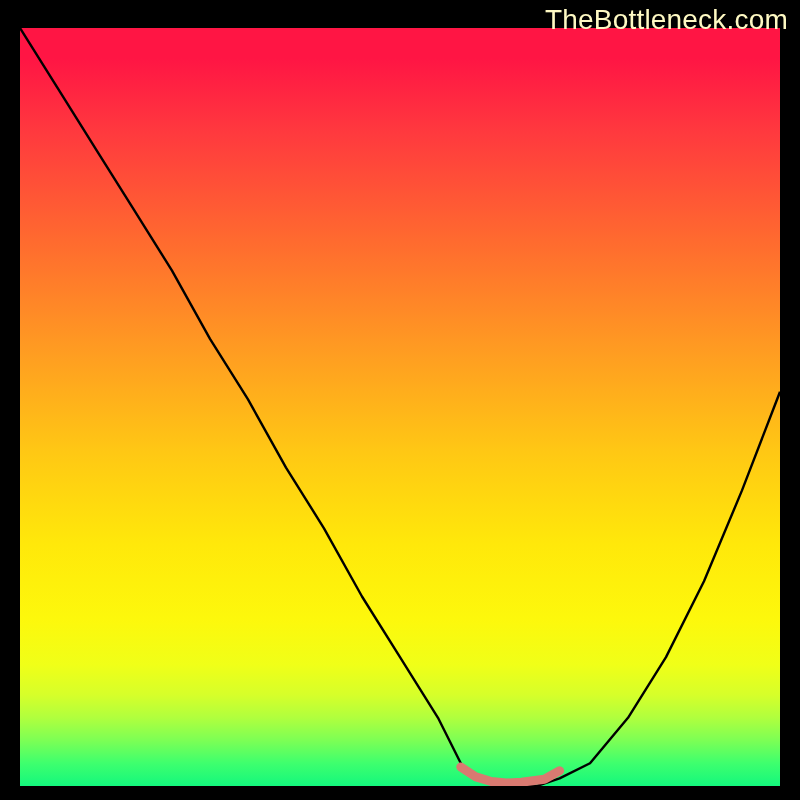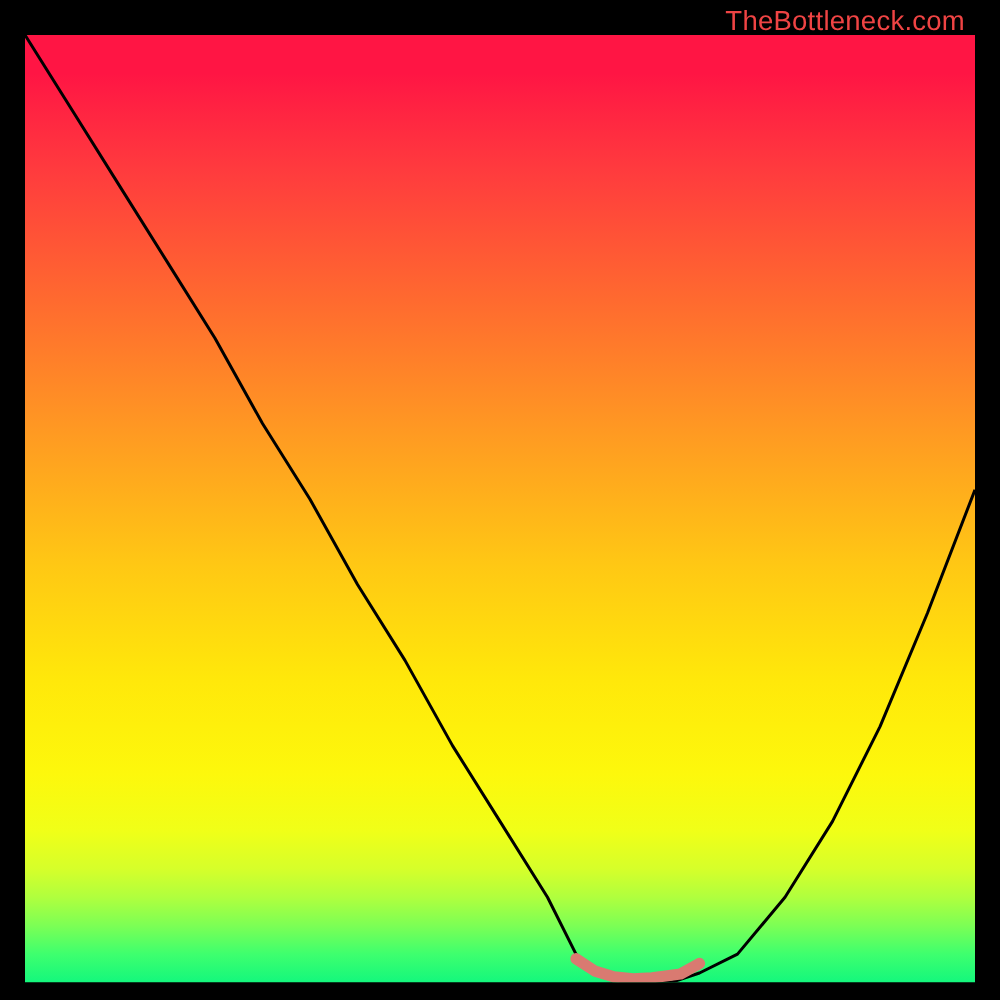--- a/index.html
+++ b/index.html
@@ -12,24 +12,24 @@
   }
   .frame {
     position: relative;
     width: 800px;
     height: 800px;
     background: #000;
   }
   .watermark {
     position: absolute;
     top: 4px;
-    right: 28px;
-    color: #ef4444;
+    right: 12px;
+    color: #fef9c3;
     font-family: Arial, Helvetica, sans-serif;
-    font-size: 22px;
+    font-size: 28px;
     letter-spacing: 0.2px;
     z-index: 10;
   }
   .plot-area {
     position: absolute;
     left: 20px;
     top: 28px;
     width: 760px;
     height: 758px;
     overflow: hidden;

